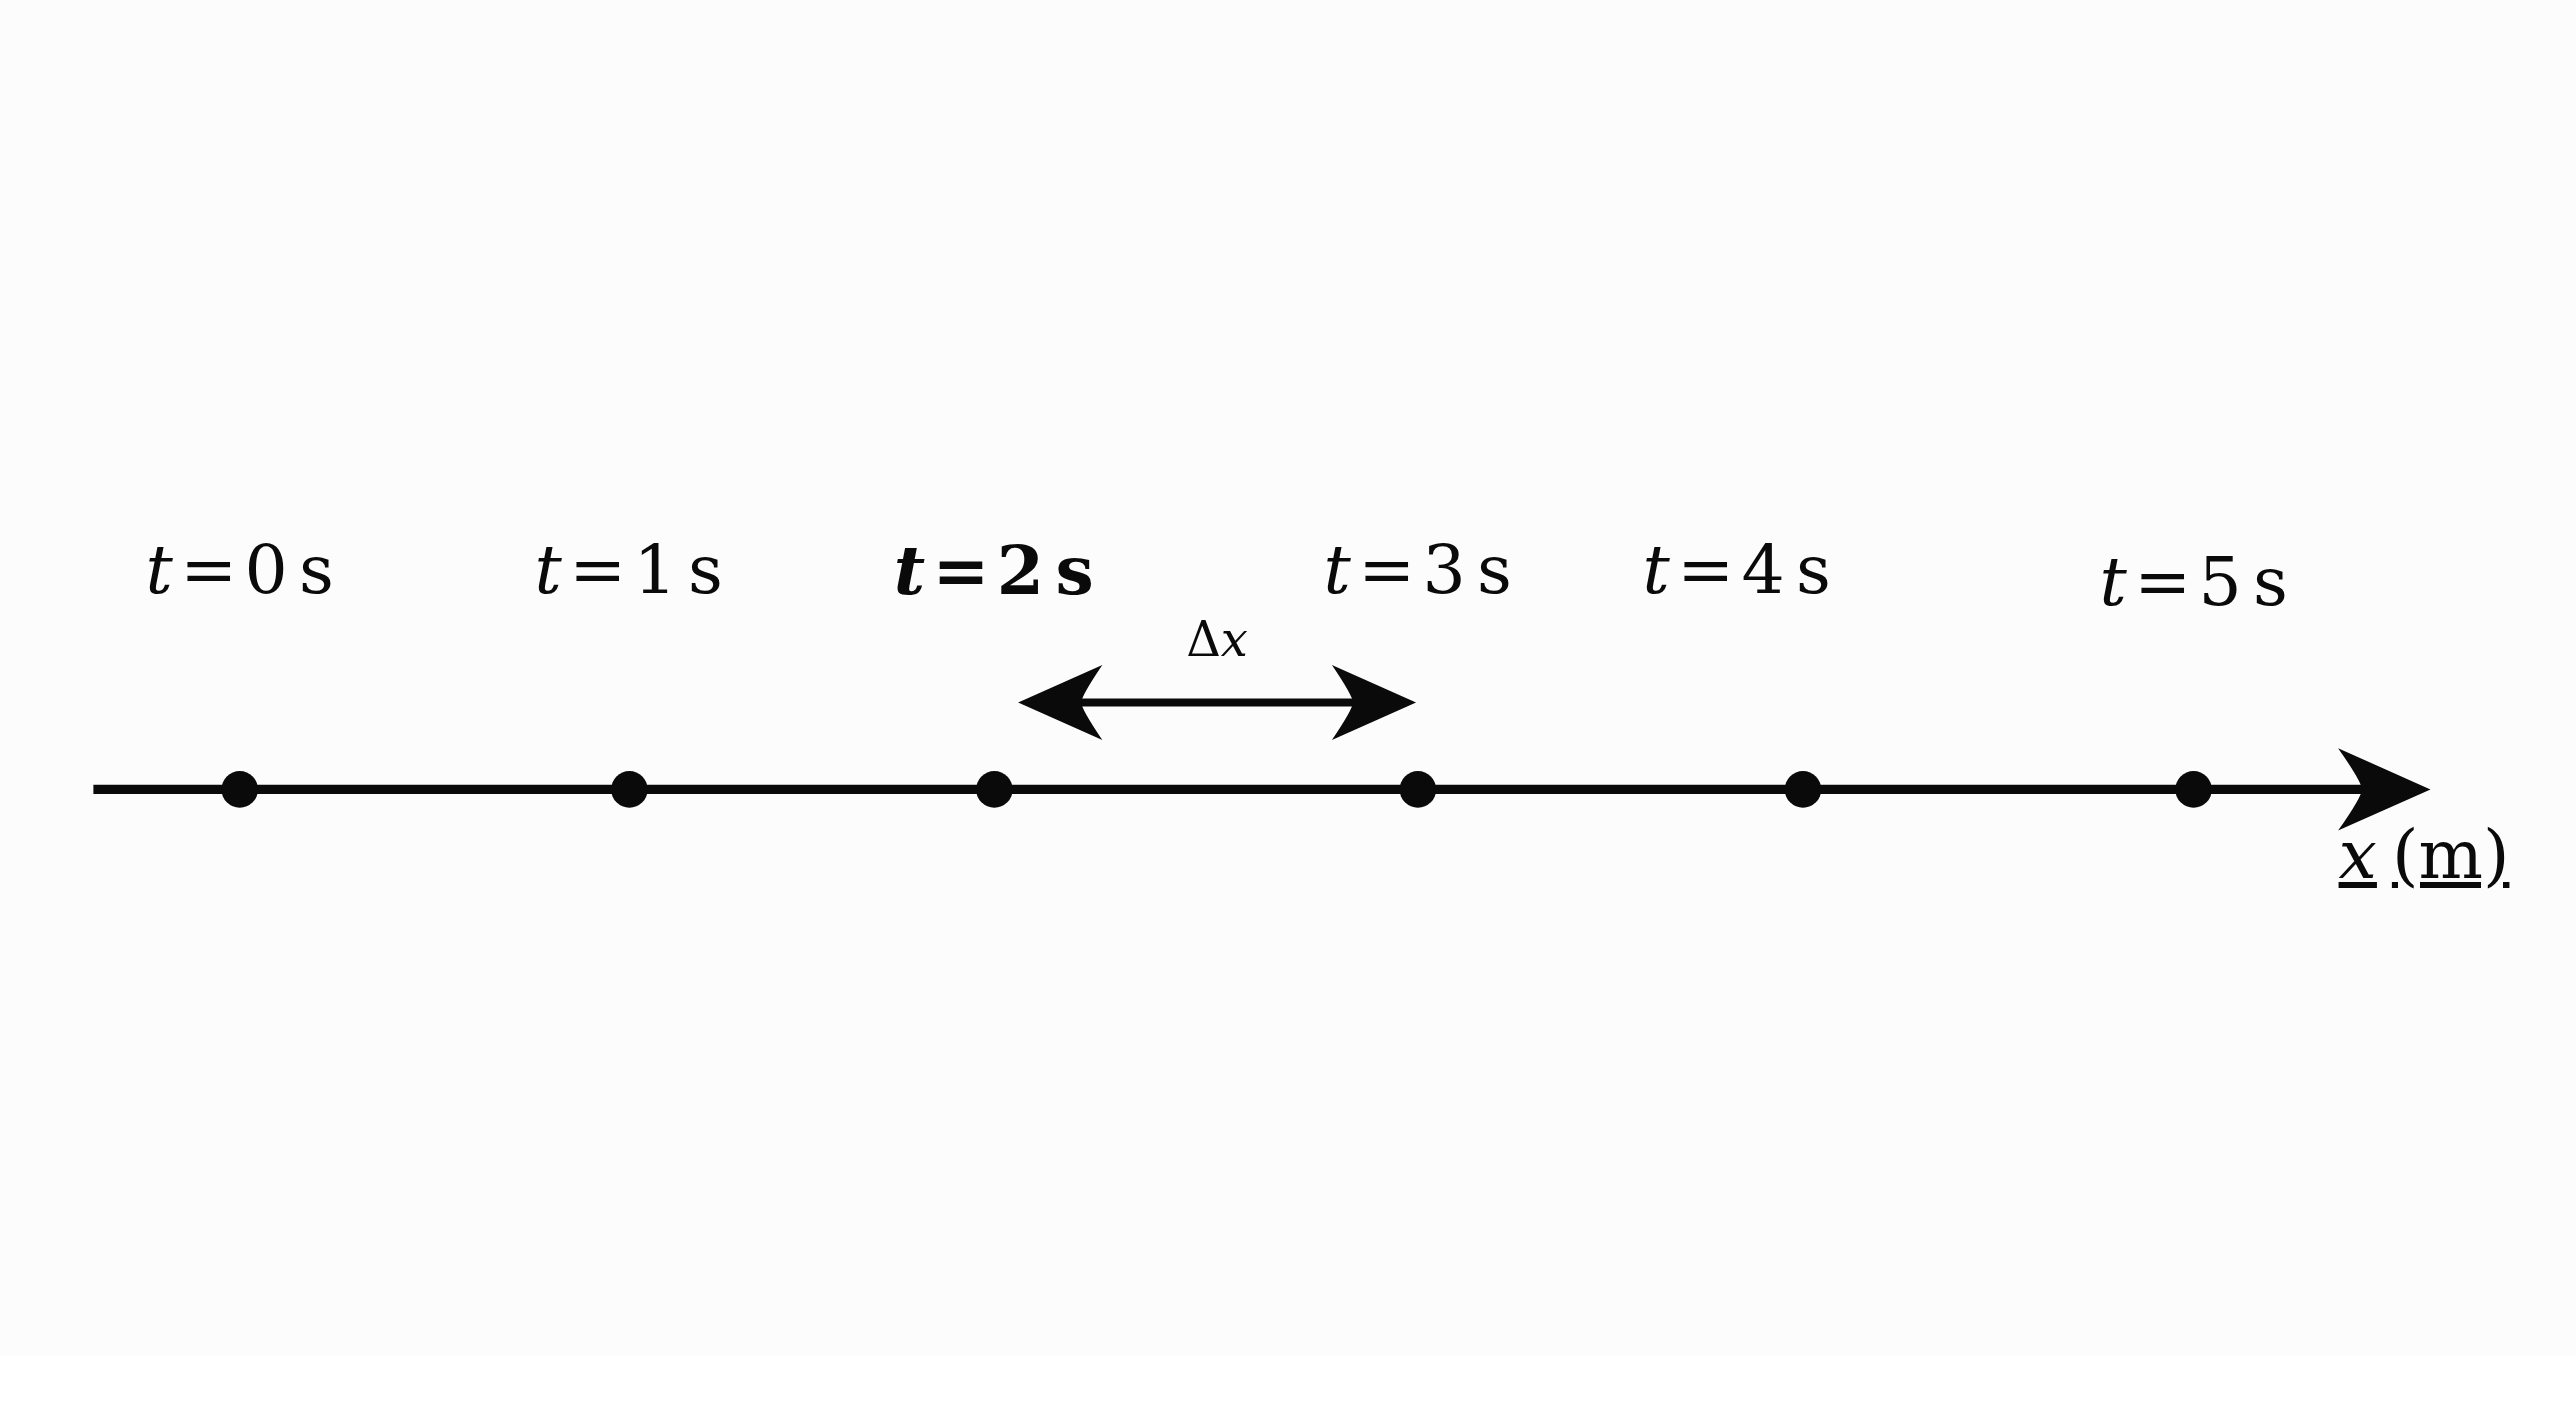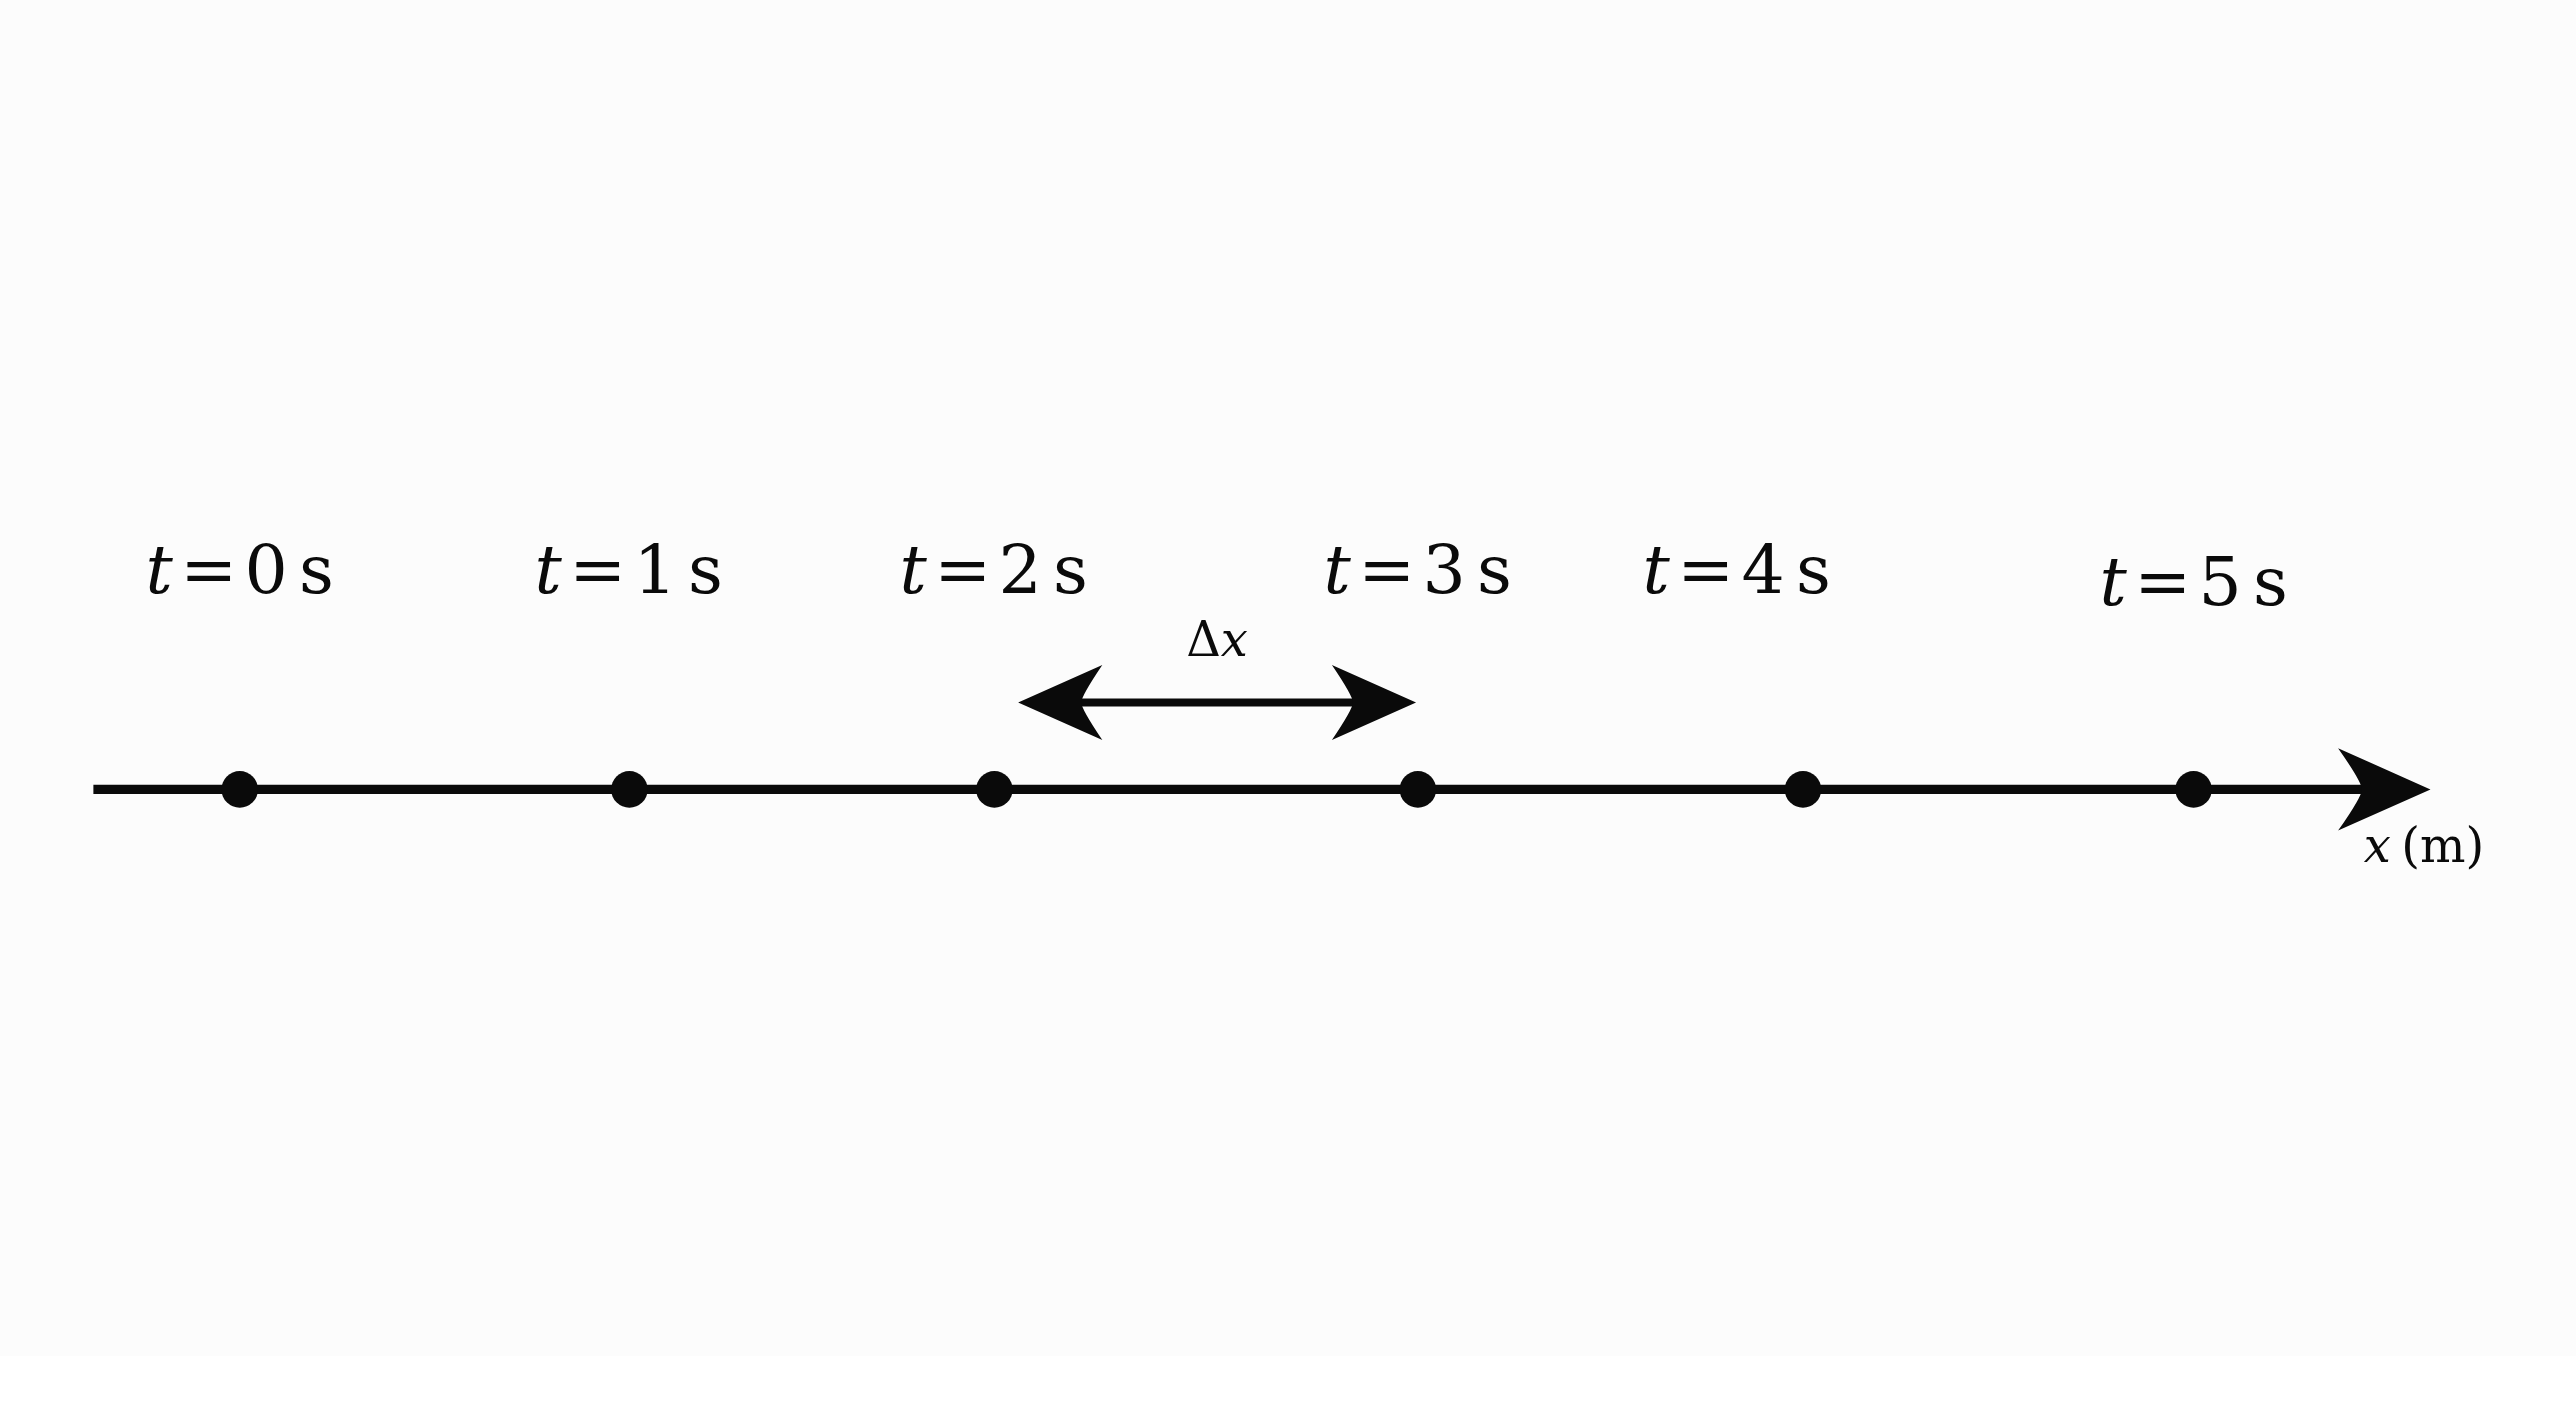--- a/index.html
+++ b/index.html
@@ -35,21 +35,22 @@
     font-size: 68px;
     letter-spacing: 0.5px;
   }
   .delta-x-label {
     font-size: 48px;
   }
   .delta-t-label {
     font-size: 68px;
   }
   .axis-title {
-    font-size: 48px;
+    font-size: 68px;
+    text-decoration: underline;
   }
   .mvar {
     font-style: italic;
     font-family: "DejaVu Serif", "Liberation Serif", serif;
   }
   .mop {
     font-style: normal;
     padding: 0 0.10em;
   }
   .mnum {
@@ -92,21 +93,21 @@
   </svg>
 
   <div class="mathlabel time-label" style="left:240px; top:536px;">
     <span class="mvar">t</span><span class="mop">=</span><span class="mnum">0</span><span class="munit">s</span>
   </div>
 
   <div class="mathlabel time-label" style="left:629px; top:536px;">
     <span class="mvar">t</span><span class="mop">=</span><span class="mnum">1</span><span class="munit">s</span>
   </div>
 
-  <div class="mathlabel time-label" style="left:994px; top:536px;">
+  <div class="mathlabel time-label" style="left:994px; top:536px;font-weight:bold;">
     <span class="mvar">t</span><span class="mop">=</span><span class="mnum">2</span><span class="munit">s</span>
   </div>
 
   <div class="mathlabel time-label" style="left:1418px; top:536px;text-align:center;">
     <span class="mvar">t</span><span class="mop">=</span><span class="mnum">3</span><span class="munit">s</span>
   </div>
 
   <div class="mathlabel time-label" style="left:1737px; top:536px;">
     <span class="mvar">t</span><span class="mop">=</span><span class="mnum">4</span><span class="munit">s</span>
   </div>

